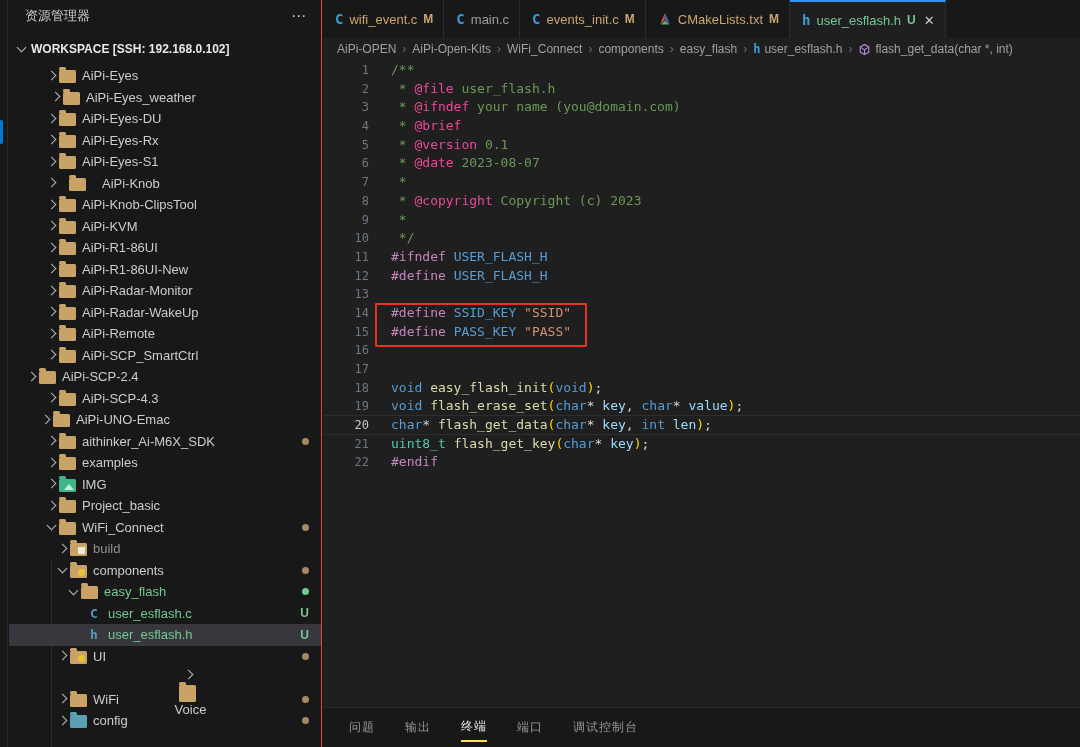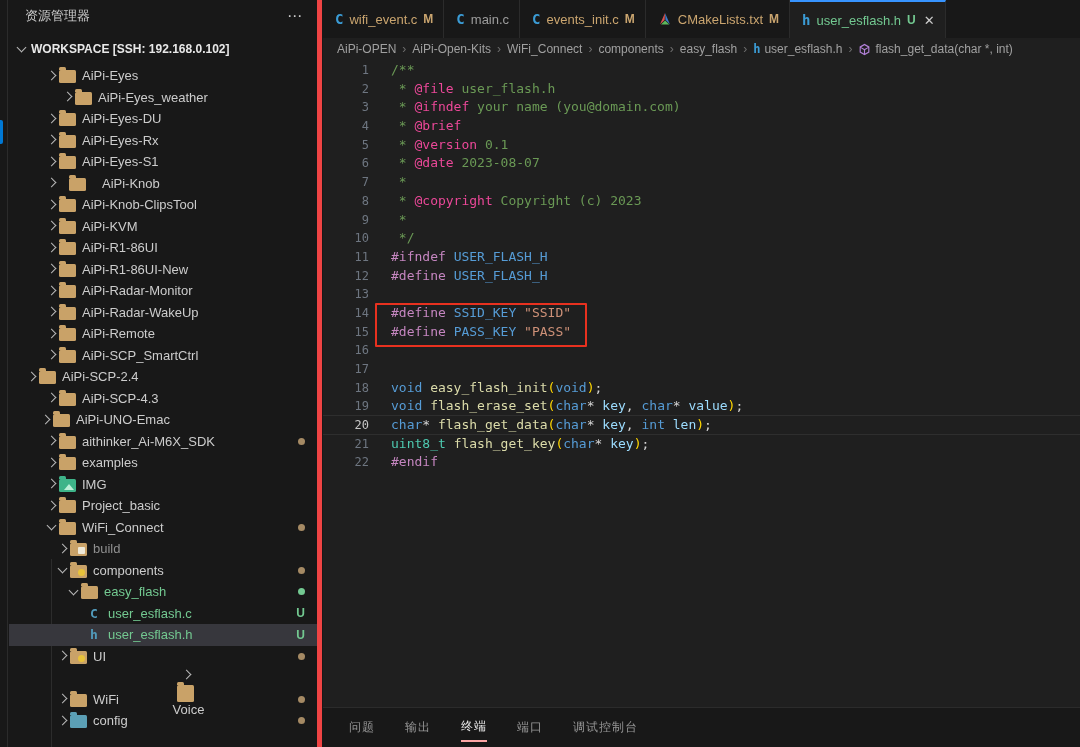--- a/index.html
+++ b/index.html
@@ -8,21 +8,21 @@
   .root { position:relative; width:1080px; height:747px; background:#181818; }
 
   
   .sliver { position:absolute; left:0; top:0; width:8px; height:747px; background:#181818;
     border-right:1px solid #2b2b2b; }
   .sliver .active-indicator { position:absolute; left:0; top:120px; width:3px; height:24px;
     background:#0078d4; border-radius:0 2px 2px 0; }
 
   
   .sidebar { position:absolute; left:9px; top:0; width:313px; height:747px; background:#181818;
-    border-right:5px solid #ef4444; color:#cccccc; }
+    border-right:1px solid #ef4444; color:#cccccc; }
   .sb-title { position:absolute; left:0; top:0; width:100%; height:32px; display:flex;
     align-items:center; padding:0 14px 0 16px; font-size:13px; color:#cccccc; }
   .sb-title .grow { flex:1; }
   .more { color:#cccccc; font-size:15px; letter-spacing:1px; cursor:pointer; }
   .ws-row { position:absolute; left:0; top:38px; width:100%; height:22px; display:flex;
     align-items:center; font-size:12px; font-weight:bold; color:#e8e8e8; padding-left:4px; }
   .ws-row .chev { margin-right:2px; }
 
   .tree { position:absolute; left:0; top:65px; width:100%; height:682px; overflow:hidden; }
   .guide { position:absolute; width:1px; background:rgba(255,255,255,0.09); }
@@ -91,21 +91,21 @@
   .cur-num { color:#c6c6c6 !important; }
   .annotation-box { position:absolute; border:2.5px solid #e8311f; border-radius:1px; }
   .tk-cm{color:#6A9955} .tk-tag{color:#ec4899} .tk-pp{color:#C586C0} .tk-mac{color:#569CD6}
   .tk-str{color:#CE9178} .tk-kw{color:#569CD6} .tk-type{color:#4EC9B0} .tk-fn{color:#DCDCAA}
   .tk-par{color:#9CDCFE} .tk-pn{color:#d4d4d4} .tk-br{color:#ffd700}
 
   
   .panel { position:absolute; left:0; top:707px; width:100%; height:40px; background:#181818;
     border-top:1px solid #2b2b2b; display:flex; align-items:center; padding-left:26px; gap:30px; }
   .ptab { font-size:12px; color:#969696; padding:4px 0 5px; cursor:pointer; letter-spacing:1px; }
-  .ptab.active { color:#e7e7e7; border-bottom:2px solid #fca5a5; }
+  .ptab.active { color:#e7e7e7; border-bottom:2px solid #fde047; }
 
   svg { display:block; }
 </style>
 </head>
 <body>
 
 <div class="root">
 
   <div class="sliver">
     <div class="active-indicator"></div>
@@ -121,21 +121,21 @@
       <span class="chev down"></span>
       <span>WORKSPACE [SSH: 192.168.0.102]</span>
     </div>
     <div class="tree" id="tree">
       <div class="guide" style="left:42px; top:494px; bottom:0;"></div>
     <div class="row" style="padding-left: 34px;">
           <span class="chev right"></span>
           <span class="ficon" style="--fc: #c9a268;"></span>
           <span class="label">AiPi-Eyes</span>
         </div>
-        <div class="row" style="padding-left: 50px;">
+        <div class="row" style="padding-left: 38px;">
           <span class="chev right"></span>
           <span class="ficon" style="--fc: #c9a268;"></span>
           <span class="label">AiPi-Eyes_weather</span>
         </div>
         <div class="row" style="padding-left: 34px;">
           <span class="chev right"></span>
           <span class="ficon" style="--fc: #c9a268;"></span>
           <span class="label">AiPi-Eyes-DU</span>
         </div>
         <div class="row" style="padding-left: 34px;">
@@ -146,21 +146,21 @@
         <div class="row" style="padding-left: 34px;">
           <span class="chev right"></span>
           <span class="ficon" style="--fc: #c9a268;"></span>
           <span class="label">AiPi-Eyes-S1</span>
         </div>
         <div class="row" style="padding-left: 34px; gap: 10px;">
           <span class="chev right"></span>
           <span class="ficon" style="--fc: #c9a268;"></span>
           <span class="label">AiPi-Knob</span>
         </div>
-        <div class="row" style="padding-left: 34px;">
+        <div class="row" style="padding-left: 14px; margin-left: 20px;">
           <span class="chev right"></span>
           <span class="ficon" style="--fc: #c9a268;"></span>
           <span class="label">AiPi-Knob-ClipsTool</span>
         </div>
         <div class="row" style="padding-left: 34px;">
           <span class="chev right"></span>
           <span class="ficon" style="--fc: #c9a268;"></span>
           <span class="label">AiPi-KVM</span>
         </div>
         <div class="row" style="padding-left: 34px;">

